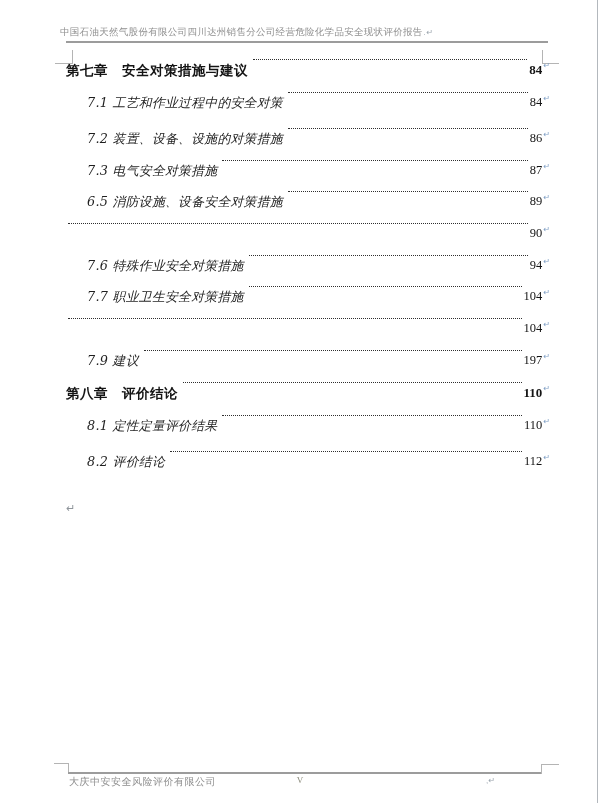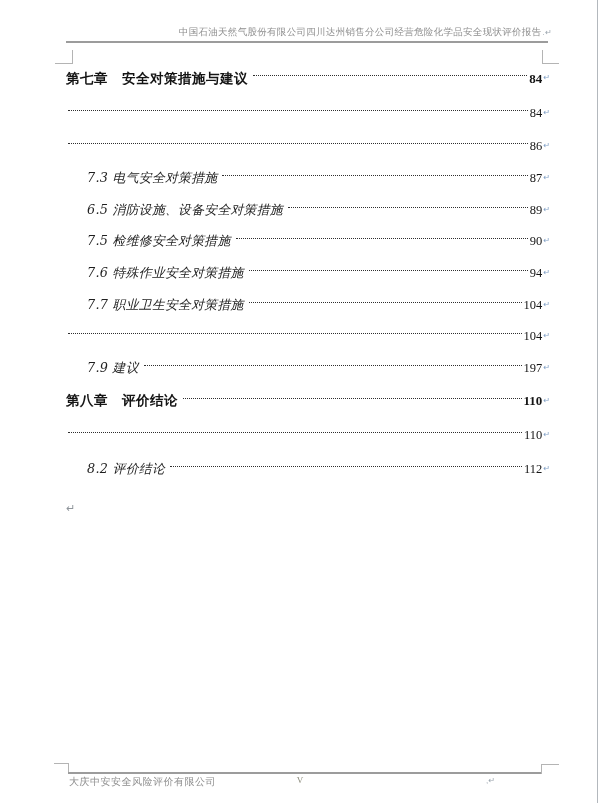--- a/index.html
+++ b/index.html
@@ -6,36 +6,36 @@
   body{
     width:600px;height:803px;position:relative;overflow:hidden;
     background:#ffffff;
     font-family:"Liberation Sans", sans-serif;
   }
   
   .page-edge{position:absolute;top:0;bottom:0;right:2px;width:1px;background:#b3b8bd;}
 
   
   .header-text{
-    position:absolute;top:26px;left:60px;width:492px;text-align:right;
+    position:absolute;top:26px;left:60px;width:492px;text-align:left;
     font-size:9.5px;color:#8e8e8e;letter-spacing:0.3px;white-space:nowrap;
   }
   .header-endmark{font-size:8px;color:#9aa4ad;margin-left:1px;}
   .header-rule{position:absolute;top:41px;left:66px;width:482px;height:2px;background:#9c9c9c;}
 
   
   .crop{position:absolute;border:0 solid #b4b4b4;}
   .crop-tl{left:55px;top:50px;width:17px;height:13px;border-right-width:1px;border-bottom-width:1px;}
   .crop-tr{left:542px;top:50px;width:16px;height:13px;border-left-width:1px;border-bottom-width:1px;}
   .crop-bl{left:54px;top:763px;width:14px;height:9px;border-right-width:1px;border-top-width:1px;}
   .crop-br{left:541px;top:764px;width:17px;height:9px;border-left-width:1px;border-top-width:1px;}
 
   
   .toc{position:absolute;left:66px;top:62px;width:484px;display:flex;flex-direction:column;}
-  .toc-row{display:flex;align-items:center;height:31.7px;}
+  .toc-row{display:flex;align-items:flex-start;height:31.7px;}
   .toc-row.chapter{height:33px;}
   .toc-row.chapter.first{height:33px;}
   .toc-row.after-chapter{height:36px;}
   .toc-label{white-space:nowrap;padding-right:3px;}
   .chapter .toc-label{
     font-weight:bold;font-size:13.5px;color:#141414;
     font-family:"Liberation Sans", sans-serif;letter-spacing:0.5px;
   }
   .sub .toc-label{
     font-size:12.8px;color:#1f1f1f;padding-left:21px;
@@ -72,43 +72,44 @@
 <div class="crop crop-br"></div>
 
 <div class="toc" id="toc-list">
     <div class="toc-row chapter first">
       <span class="toc-label">第七章　安全对策措施与建议</span>
       <span class="toc-leader"></span>
       <span class="toc-page">84</span>
       <span class="line-endmark">↵</span>
     </div>
     <div class="toc-row sub after-chapter">
+      <span class="toc-label">7.1 工艺和作业过程中的安全对策</span>
       <span class="toc-leader"></span>
       <span class="toc-page">84</span>
       <span class="line-endmark">↵</span>
     </div>
     <div class="toc-row sub">
+      <span class="toc-label">7.2 装置、设备、设施的对策措施</span>
       <span class="toc-leader"></span>
       <span class="toc-page">86</span>
       <span class="line-endmark">↵</span>
     </div>
     <div class="toc-row sub">
       <span class="toc-label">7.3 电气安全对策措施</span>
       <span class="toc-leader"></span>
       <span class="toc-page">87</span>
       <span class="line-endmark">↵</span>
     </div>
     <div class="toc-row sub">
       <span class="toc-label">6.5 消防设施、设备安全对策措施</span>
       <span class="toc-leader"></span>
       <span class="toc-page">89</span>
       <span class="line-endmark">↵</span>
     </div>
     <div class="toc-row sub">
-      <span class="toc-label">7.5 检维修安全对策措施</span>
       <span class="toc-leader"></span>
       <span class="toc-page">90</span>
       <span class="line-endmark">↵</span>
     </div>
     <div class="toc-row sub">
       <span class="toc-label">7.6 特殊作业安全对策措施</span>
       <span class="toc-leader"></span>
       <span class="toc-page">94</span>
       <span class="line-endmark">↵</span>
     </div>
@@ -129,20 +130,21 @@
       <span class="toc-page">197</span>
       <span class="line-endmark">↵</span>
     </div>
     <div class="toc-row chapter">
       <span class="toc-label">第八章　评价结论</span>
       <span class="toc-leader"></span>
       <span class="toc-page">110</span>
       <span class="line-endmark">↵</span>
     </div>
     <div class="toc-row sub after-chapter">
+      <span class="toc-label">8.1 定性定量评价结果</span>
       <span class="toc-leader"></span>
       <span class="toc-page">110</span>
       <span class="line-endmark">↵</span>
     </div>
     <div class="toc-row sub">
       <span class="toc-label">8.2 评价结论</span>
       <span class="toc-leader"></span>
       <span class="toc-page">112</span>
       <span class="line-endmark">↵</span>
     </div>

